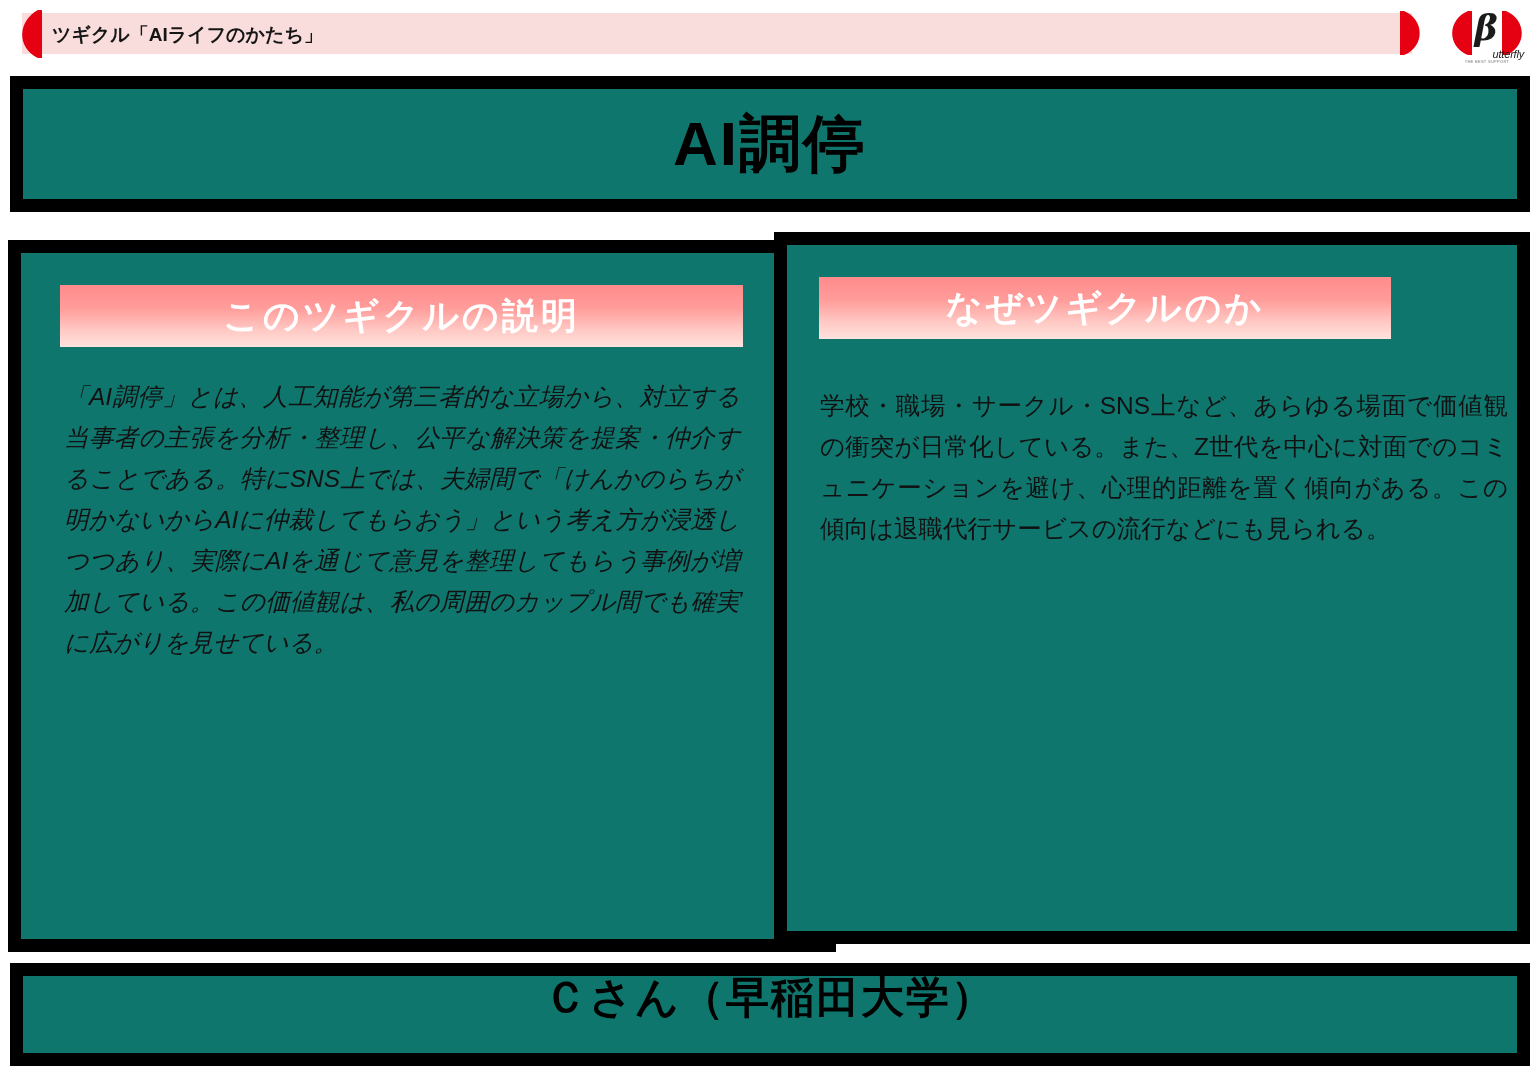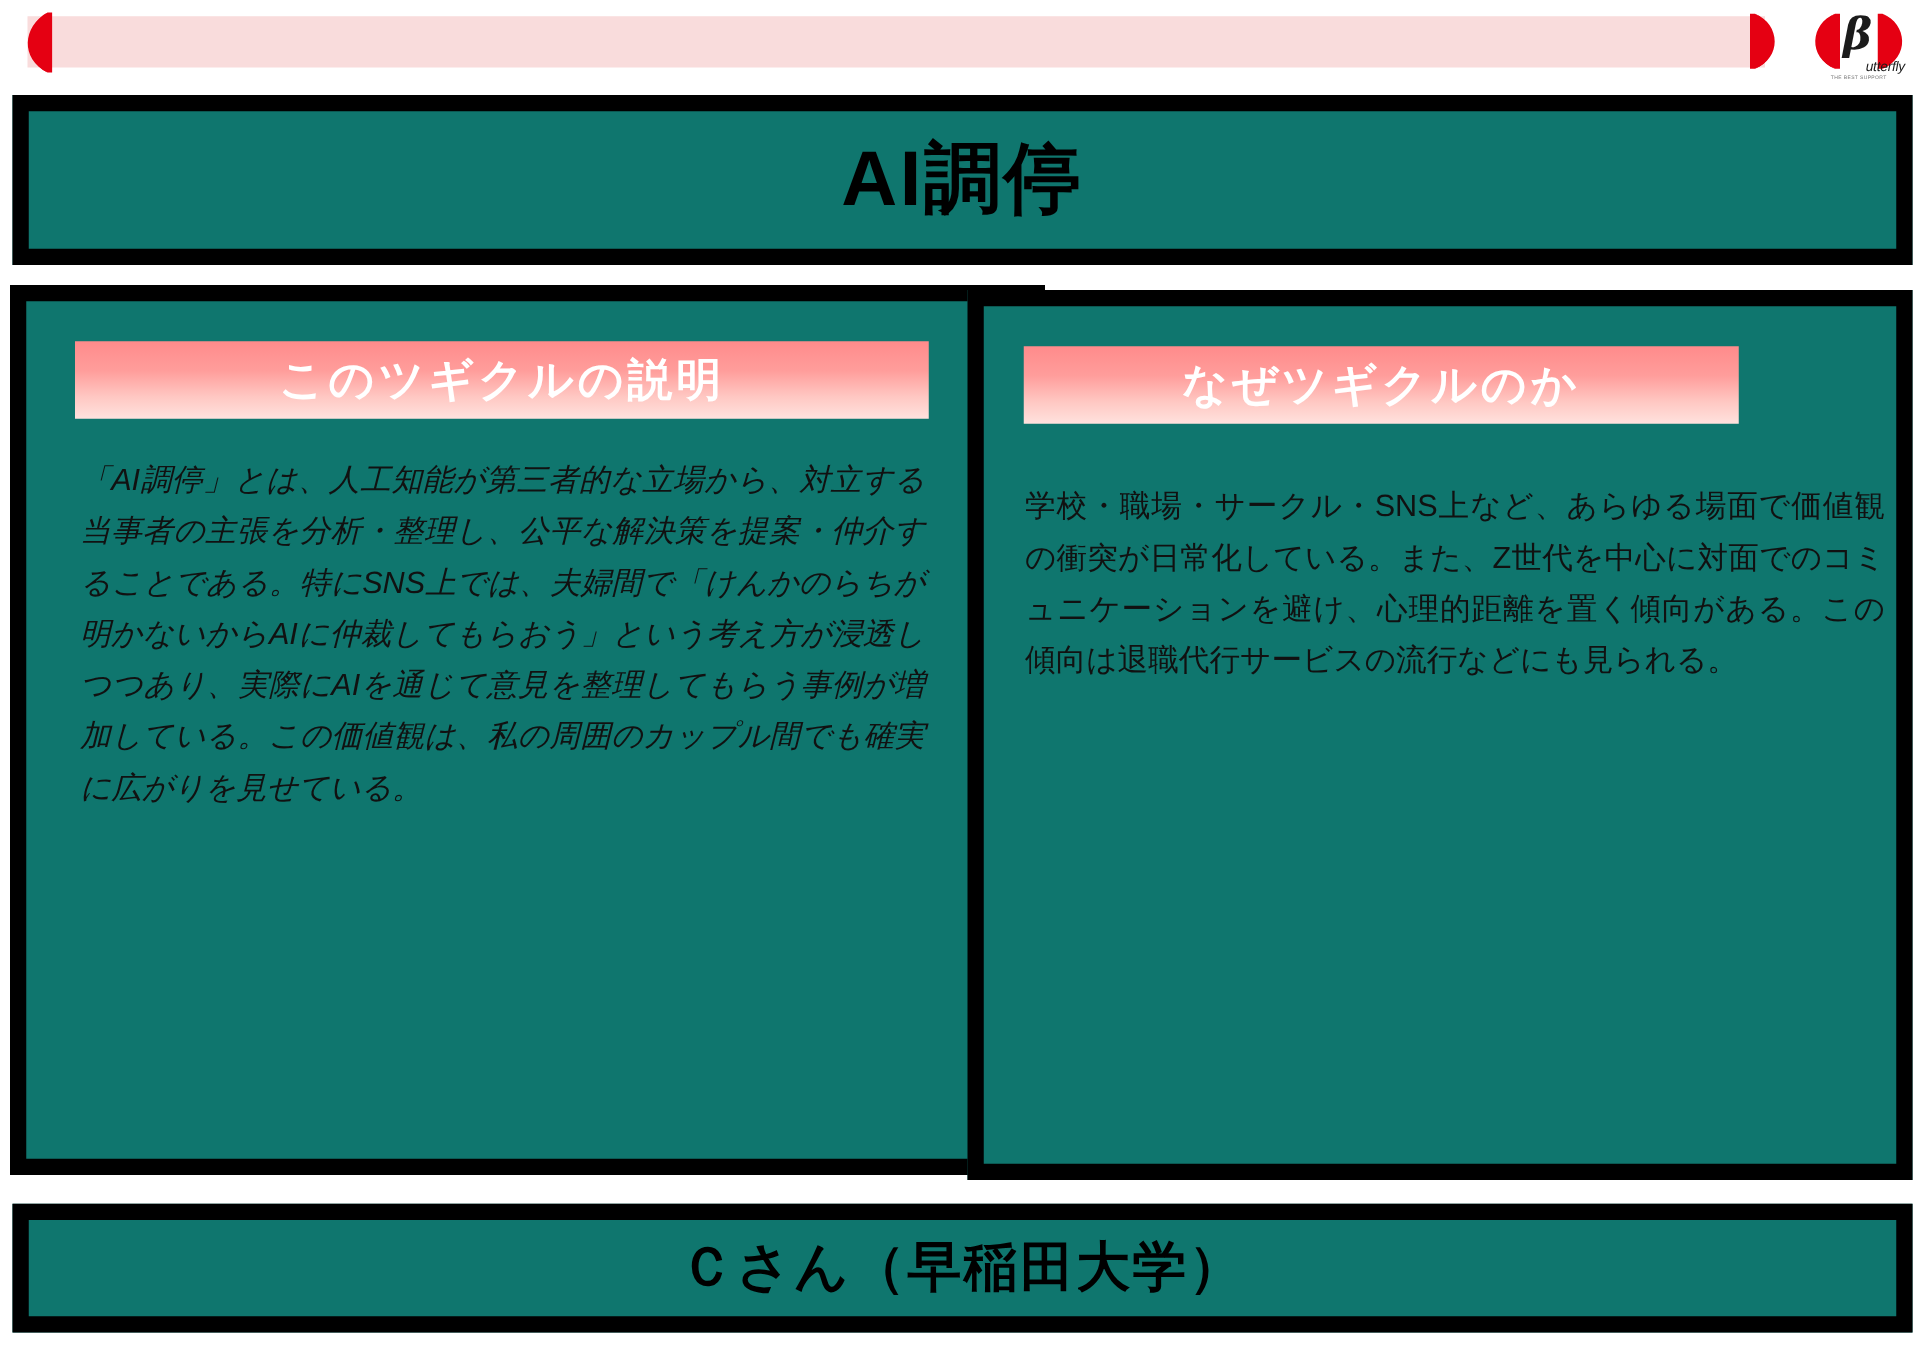--- a/index.html
+++ b/index.html
@@ -125,21 +125,21 @@
     font-size: 62px;
     font-weight: bold;
     color: #000000;
     letter-spacing: 2px;
     line-height: 1;
   }
 
   
   .panel-left {
     left: 8px;
-    top: 228px;
+    top: 240px;
     width: 828px;
     height: 712px;
   }
   .panel-right {
     left: 774px;
     top: 232px;
     width: 756px;
     height: 712px;
   }
   .panel-inner {
@@ -188,21 +188,21 @@
     margin: 0;
   }
 
   
   .footer-box {
     left: 10px;
     top: 963px;
     width: 1520px;
     height: 103px;
     display: flex;
-    align-items: center;
+    align-items: flex-start;
     justify-content: center;
   }
   .footer-text {
     font-size: 43px;
     font-weight: bold;
     color: #000000;
     letter-spacing: 2px;
     line-height: 1;
   }
 </style>
@@ -210,20 +210,21 @@
 <body>
 
 <div class="banner">
   <div class="banner-strip"></div>
   <div class="banner-wing-left">
     <svg width="34" height="50" viewBox="0 0 34 50">
       <path d="M30 1 C10 12, 8 38, 30 49 C16 38, 15 12, 30 1 Z" fill="#E50012"></path>
       <path d="M30 1 C12 11, 10 39, 30 49 L34 49 L34 1 Z" fill="#E50012"></path>
     </svg>
   </div>
+  <div class="banner-title">ツギクル「AIライフのかたち」</div>
 </div>
 
 <div class="logo">
   <div class="logo-wing w1">
     <svg width="30" height="46" viewBox="0 0 30 46">
       <path d="M4 1 C24 9, 26 36, 4 45 C18 36, 19 10, 4 1 Z" fill="#E50012"></path>
       <path d="M4 1 C22 10, 24 37, 4 45 L0 45 L0 1 Z" fill="#E50012"></path>
     </svg>
   </div>
   <div class="logo-wing w2">

